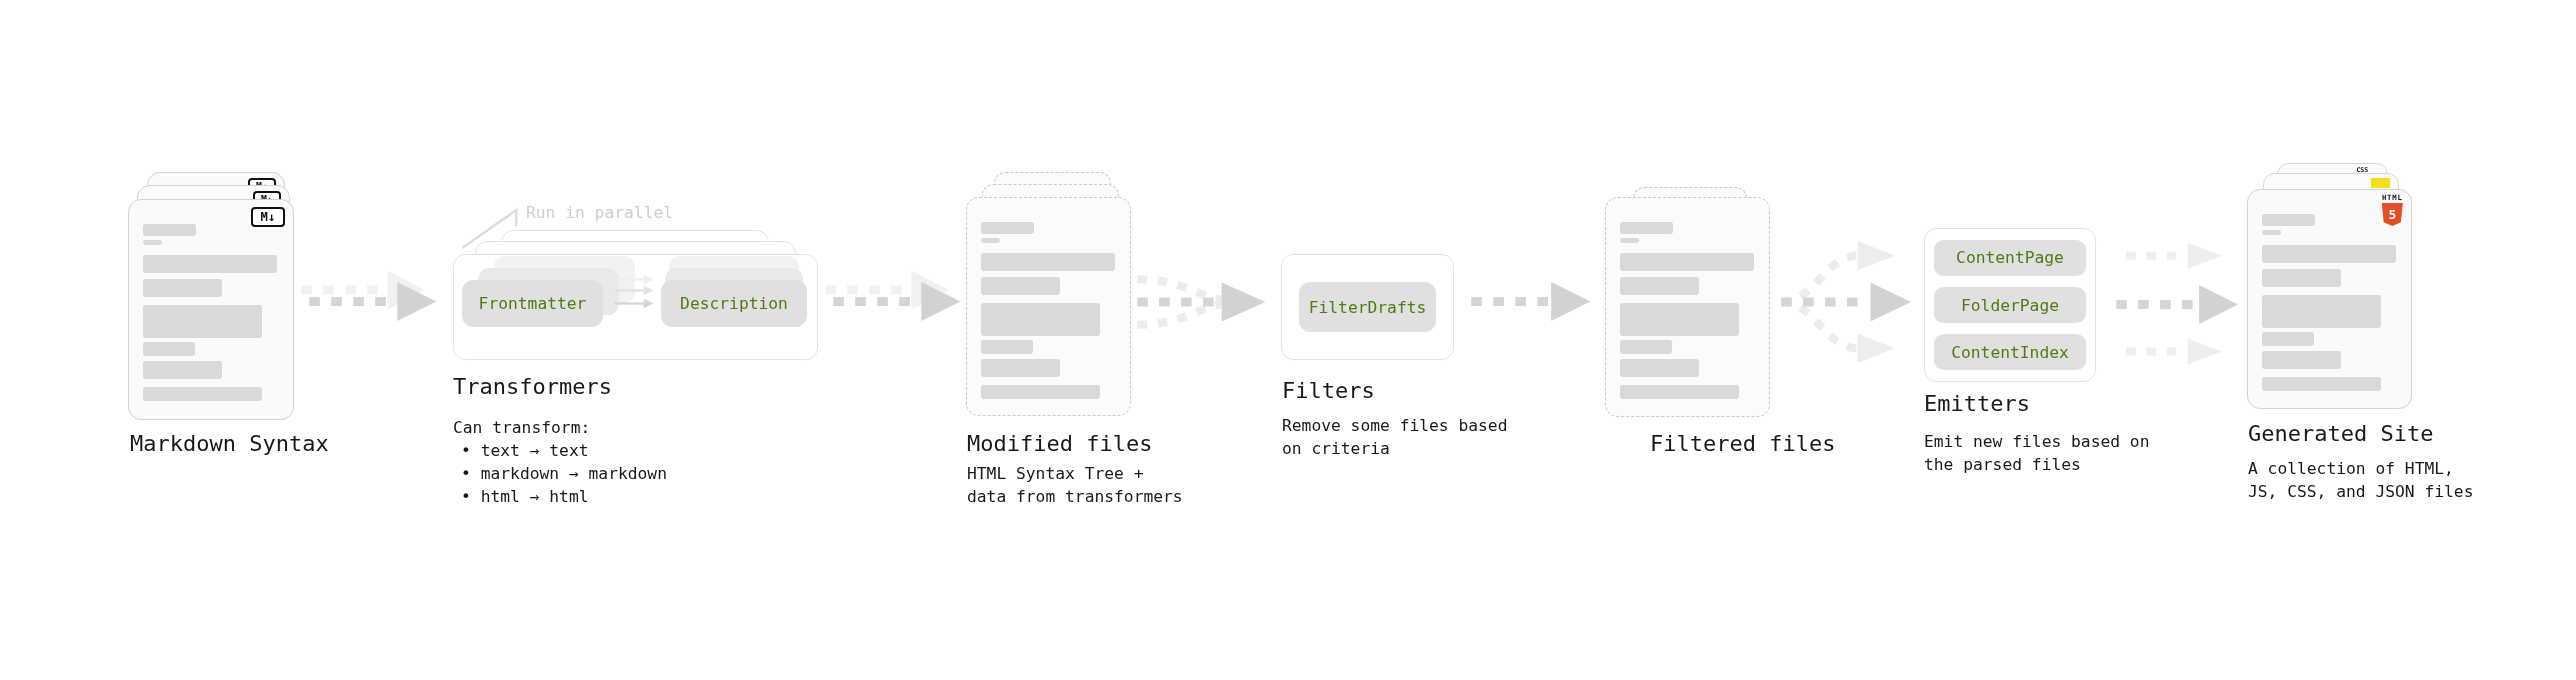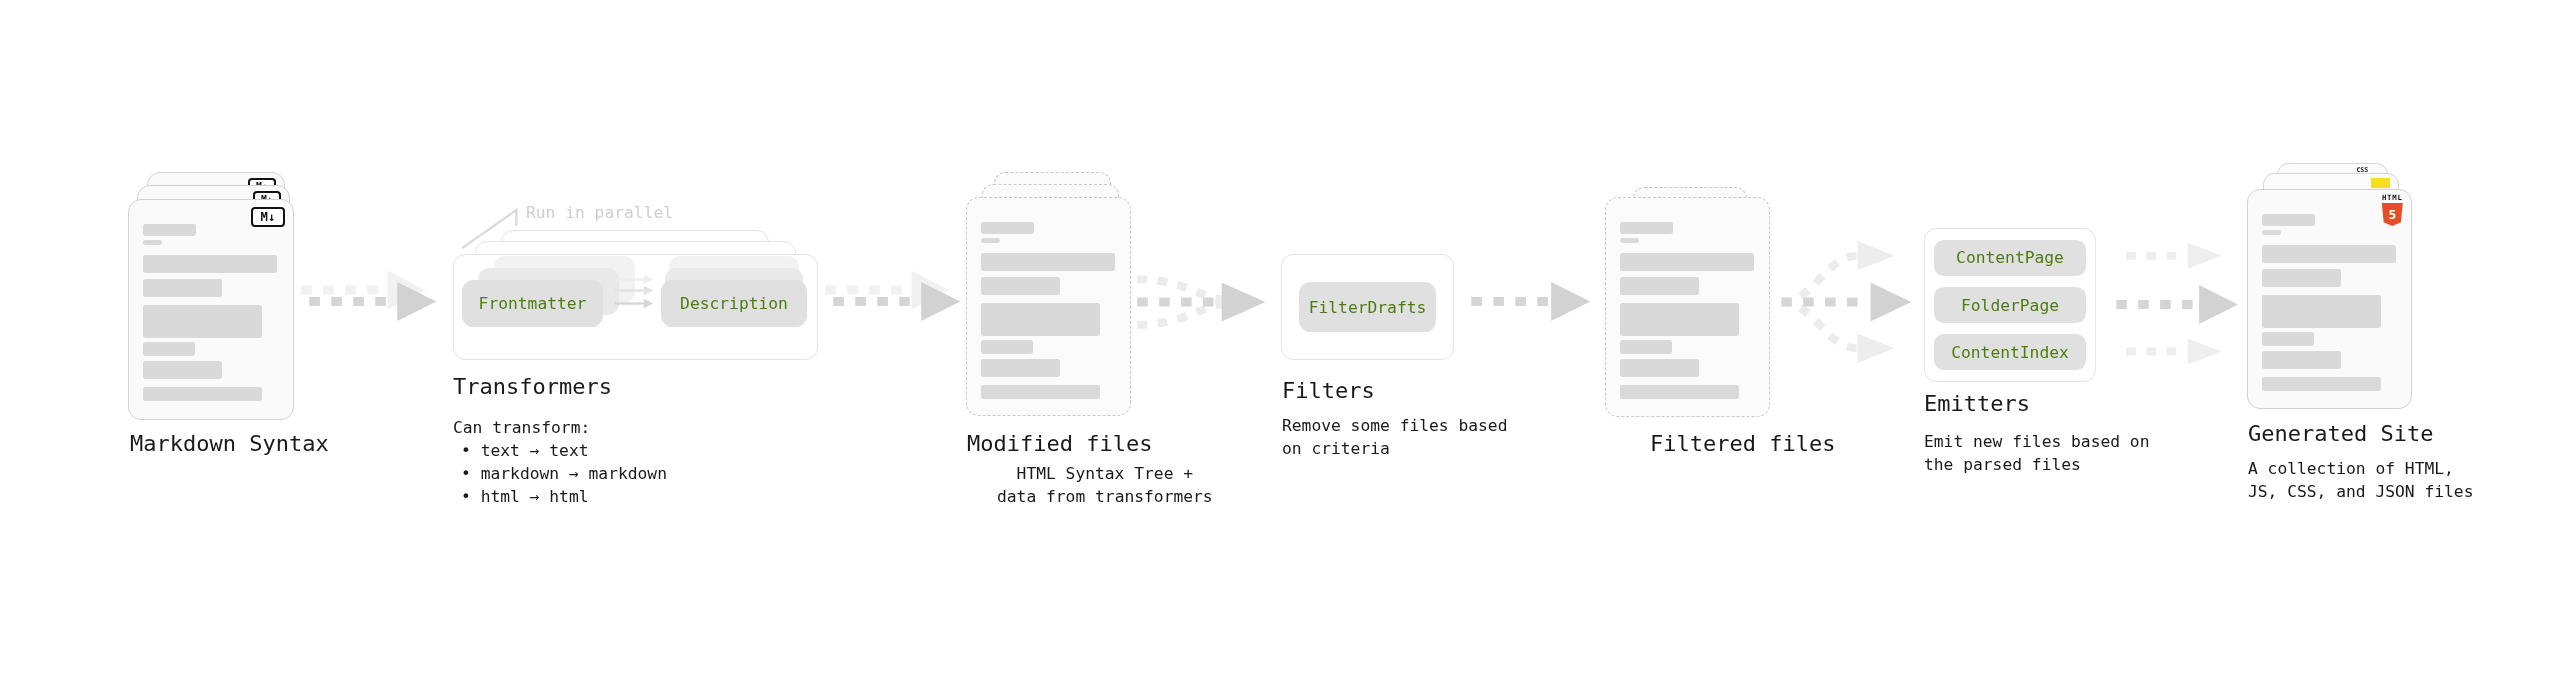--- a/index.html
+++ b/index.html
@@ -134,21 +134,21 @@
           <div class="bar" style="width: 18.7px; height: 4.9px; margin-top: 4.1px;"></div>
           <div class="bar" style="width: 134px; height: 18px; margin-top: 9.8px;"></div>
           <div class="bar" style="width: 79px; height: 18px; margin-top: 6.5px;"></div>
           <div class="bar" style="width: 119px; height: 32.5px; margin-top: 8.1px;"></div>
           <div class="bar" style="width: 52px; height: 14px; margin-top: 4.1px;"></div>
           <div class="bar" style="width: 79px; height: 18.7px; margin-top: 4.9px;"></div>
           <div class="bar" style="width: 119px; height: 14px; margin-top: 7.3px;"></div>
         </div>
     </div>
     <div class="node-title" style="left:967px;top:432px;">Modified files</div>
-    <div class="node-desc" style="left:997px;top:462px;text-align:center;">
+    <div class="node-desc" style="left:967px;top:462px;">
       <div>HTML Syntax Tree +</div>
       <div>data from transformers</div>
     </div>
   </div>
 
   <svg class="abs" style="left:1134px;top:249px;" width="138" height="106" viewBox="0 0 170 130">
     <path d="M4,37 C60,37 78,58 112,63" fill="none" stroke="#ececec" stroke-width="10" stroke-dasharray="12 13"></path>
     <path d="M4,93 C60,93 78,72 112,67" fill="none" stroke="#ececec" stroke-width="10" stroke-dasharray="12 13"></path>
     <line x1="4" y1="65" x2="106" y2="65" stroke="#d5d5d5" stroke-width="11" stroke-dasharray="13 14"></line>
     <polygon points="108,41 162,65 108,89" fill="#d2d2d2"></polygon>

